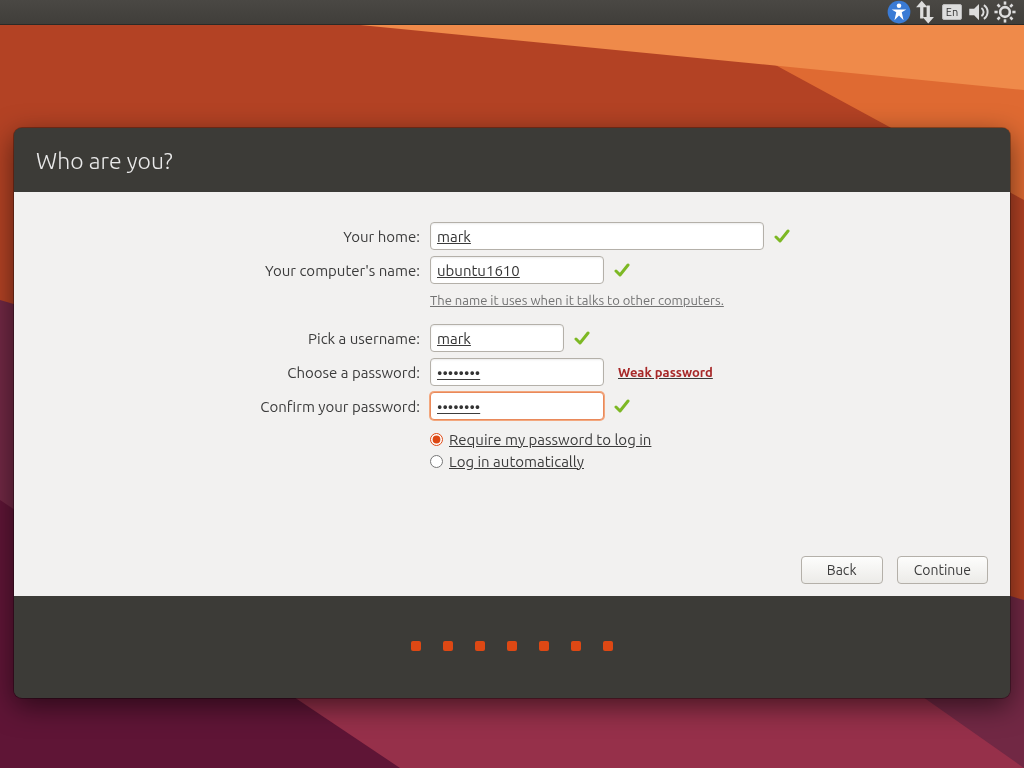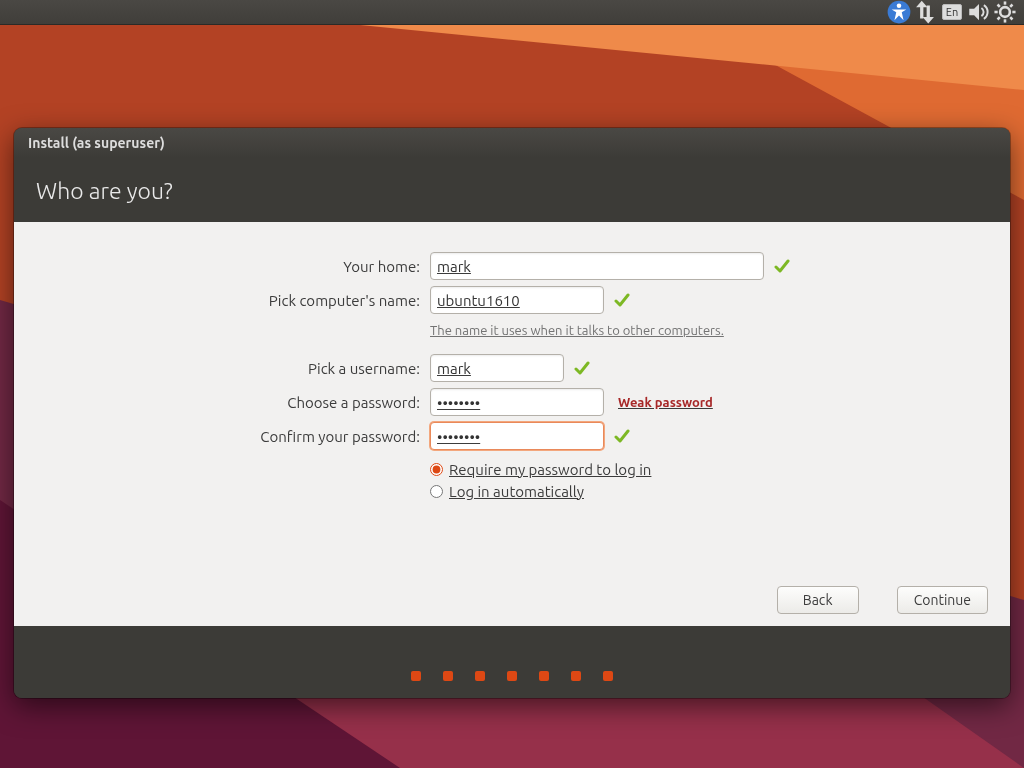--- a/index.html
+++ b/index.html
@@ -108,21 +108,20 @@
   }
   .btn {
     min-width: 82px; height: 28px;
     padding: 0 16px;
     border: 1px solid #b4b0a9;
     border-radius: 4px;
     background: linear-gradient(#fdfdfc, #ecebe8);
     font-size: 14px; color: #3c3c3c;
     cursor: pointer;
     font-family: inherit;
-    margin-left: 24px;
   }
 
   .footer {
     background: #3c3b37; height: 100px;
     display: flex; align-items: center; justify-content: center; gap: 22px;
   }
   .dot { width: 10px; height: 10px; border-radius: 2px; }
 </style>
 </head>
 <body>
@@ -172,44 +171,41 @@
         <line x1="3.4" y1="3.4" x2="4.8" y2="4.8"></line>
           <line x1="11.2" y1="11.2" x2="12.6" y2="12.6"></line>
         <line x1="12.6" y1="3.4" x2="11.2" y2="4.8"></line>
           <line x1="4.8" y1="11.2" x2="3.4" y2="12.6"></line>
       </g>
     </svg>
   </div>
 </div>
 
 <div class="window">
-  <div class="titlebar">
-    <span>Install (as superuser)</span>
-  </div>
   <div class="heading">
     <span>Who are you?</span>
   </div>
 
   <div class="content">
     <div class="form">
 
       <div class="lab">
           <span>Your home:</span>
         </div>
       <div class="val">
         <input id="name-input" type="text" value="mark" style="">
         <span class="check">
           <svg viewBox="0 0 16 16">
               <path d="M2 9 L6 13 L14 3" stroke="#7db824" stroke-width="3" fill="none" stroke-linecap="round" stroke-linejoin="round"></path>
             </svg>
         </span>
       </div>
 
       <div class="lab">
-          <span>Pick computer's name:</span>
+          <span>Your computer's name:</span>
         </div>
       <div class="val">
         <input id="host-input" type="text" value="ubuntu1610" style="">
         <span class="check">
           <svg viewBox="0 0 16 16">
               <path d="M2 9 L6 13 L14 3" stroke="#7db824" stroke-width="3" fill="none" stroke-linecap="round" stroke-linejoin="round"></path>
             </svg>
         </span>
       </div>
 

